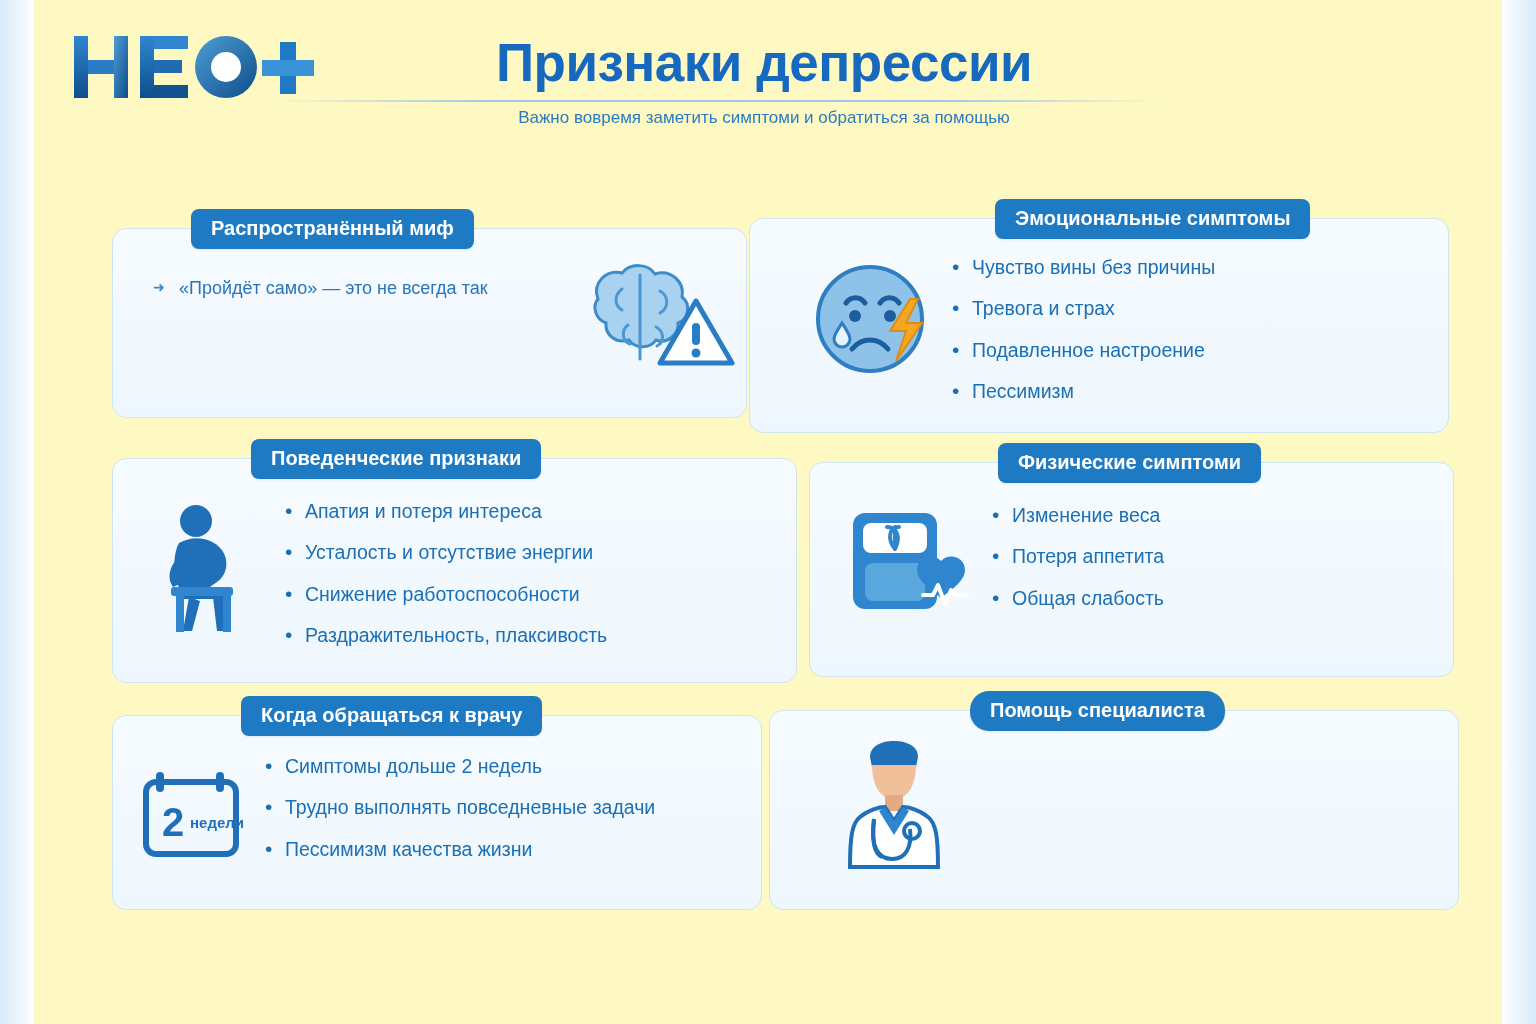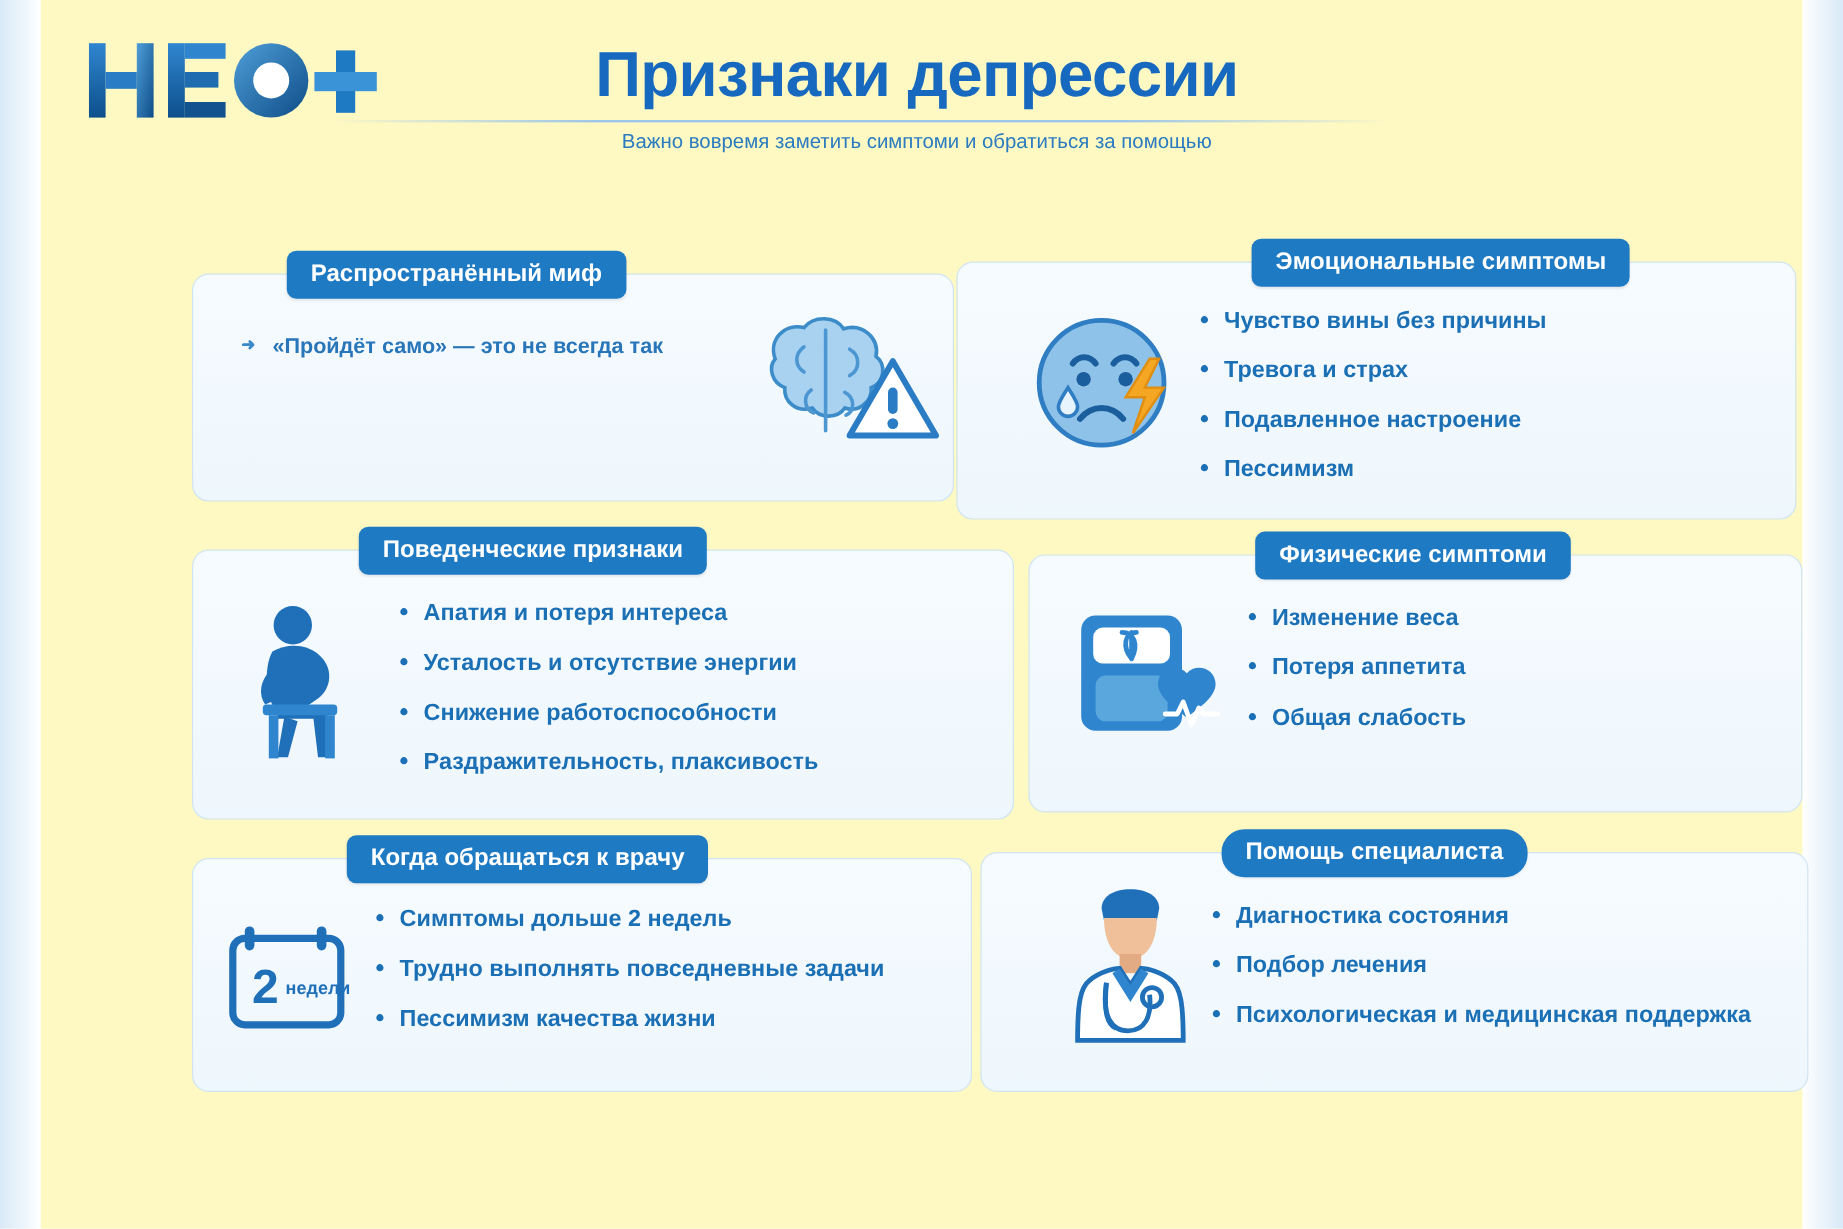--- a/index.html
+++ b/index.html
@@ -90,21 +90,20 @@
     left: 0;
     top: 170px;
     width: 1468px;
   }
 
   .card {
     position: absolute;
     background: linear-gradient(180deg, #f6fbff 0%, #eef7fd 100%);
     border: 1px solid #cfe4f5;
     border-radius: 14px;
-    margin-left: 48px;
   }
 
   .card-title {
     position: absolute;
     top: -20px;
     background: #1f7ac4;
     color: #ffffff;
     font-size: 20px;
     font-weight: bold;
     padding: 8px 20px 9px 20px;
@@ -119,21 +118,20 @@
   }
 
   ul.points li {
     position: relative;
     color: #1a6fb5;
     font-size: 19.5px;
     line-height: 1.25;
     padding-left: 22px;
     margin-bottom: 17px;
     white-space: nowrap;
-    font-weight: bold;
   }
 
   ul.points li::before {
     content: "•";
     position: absolute;
     left: 2px;
     top: -1px;
     font-size: 21px;
     color: #1a6fb5;
   }
@@ -329,25 +327,20 @@
           <rect x="8" y="16" width="90" height="72" rx="10" fill="none" stroke="#1f70b8" stroke-width="6"></rect>
           <text x="24" y="70" font-family="Liberation Sans, sans-serif" font-size="40" font-weight="bold" fill="#1f70b8">2</text>
           <text x="52" y="62" font-family="Liberation Sans, sans-serif" font-size="15" font-weight="bold" fill="#1f70b8">недели</text>
         </svg>
       </div>
     </div>
 
     <div class="card" id="card-help">
       <div class="card-title">Помощь специалиста</div>
 
-      <ul class="points" id="help-points">
-        <li>Диагностика состояния</li>
-        <li>Подбор лечения</li>
-        <li>Психологическая и медицинская поддержка</li>
-      </ul>
 
       <div class="icon-wrap" id="icon-doctor">
         <svg width="130" height="140" viewBox="0 0 130 140" xmlns="http://www.w3.org/2000/svg">
           <path d="M40 18c0-10 10-16 24-16s24 6 24 16l-2 10H42z" fill="#1f70b8"></path>
           <path d="M42 26c0 20 8 34 22 34s22-14 22-34z" fill="#f0c09a"></path>
           <rect x="55" y="56" width="18" height="16" fill="#e3ab84"></rect>
           <path d="M30 78c8-7 20-10 25-10l9 14 9-14c5 0 17 3 25 10 8 6 10 20 10 50H20c0-30 2-44 10-50z" fill="#ffffff" stroke="#1f70b8" stroke-width="4"></path>
           <path d="M55 68l9 14 9-14 6 4-15 24-15-24z" fill="#2f86cf"></path>
           <path d="M44 80c-2 24 0 34 8 38" fill="none" stroke="#1f70b8" stroke-width="4"></path>
           <path d="M44 80c-4 28 4 40 18 40s20-12 18-30" fill="none" stroke="#1f70b8" stroke-width="4"></path>

